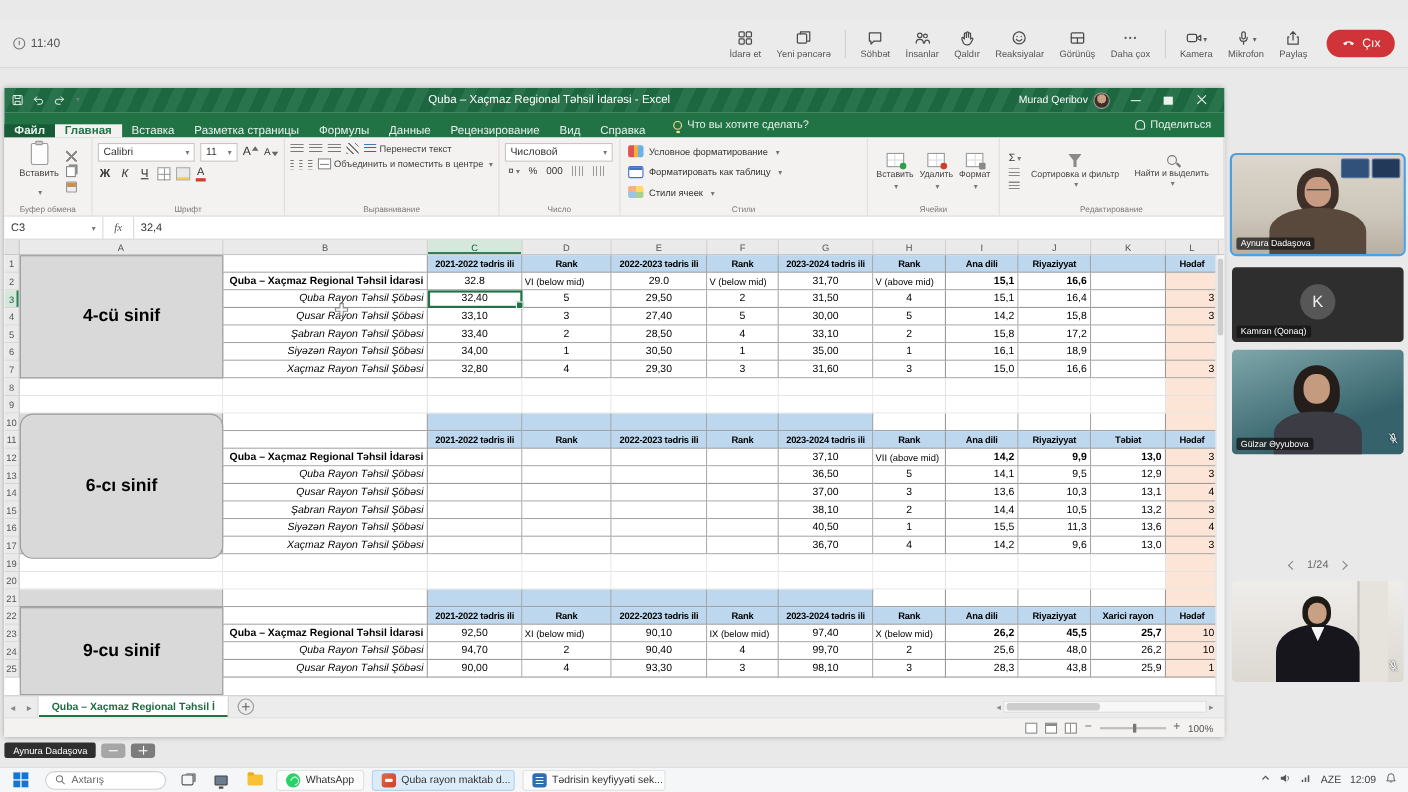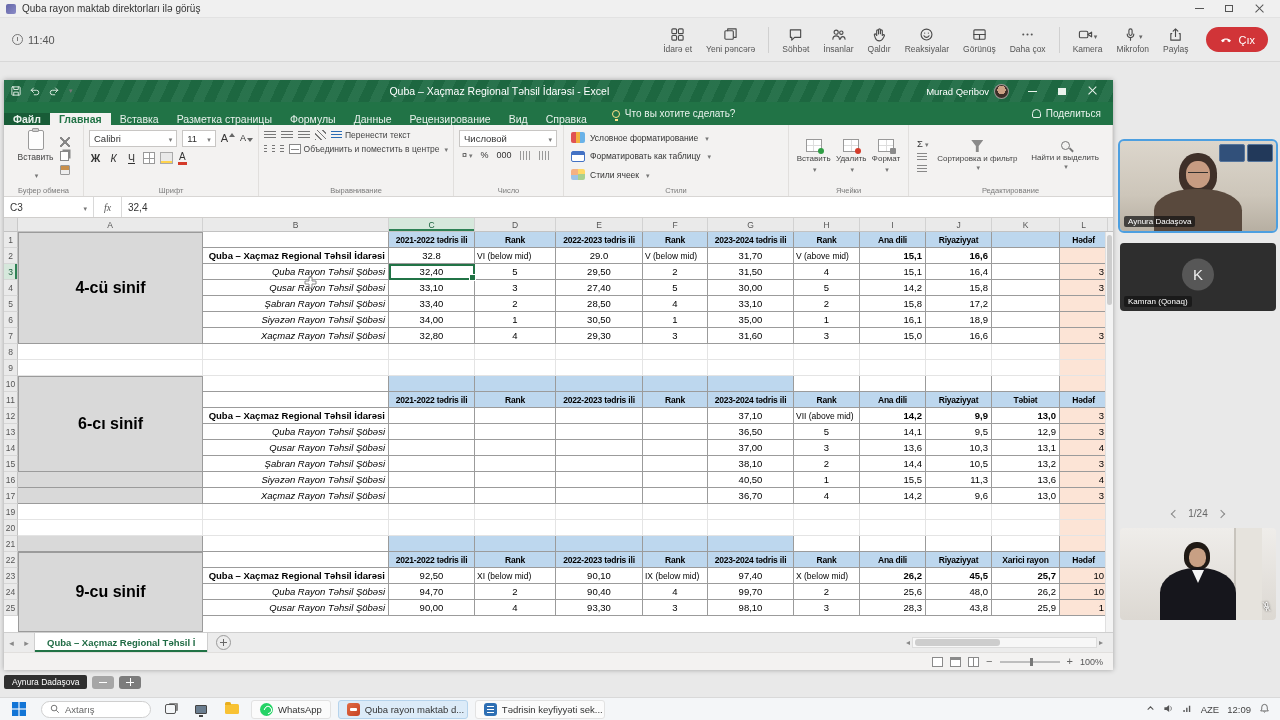--- a/index.html
+++ b/index.html
@@ -237,36 +237,20 @@
   .ai-tedris{background:#2e6fb4;}
   .ai-tedris::after{content:"";position:absolute;left:3px;top:3px;width:7px;height:7px;background:repeating-linear-gradient(to bottom,#fff 0 1px,transparent 1px 3px);}
   .tray{margin-left:auto;display:flex;align-items:center;gap:8px;padding-right:6px;color:#444;}
   .tray .lang,.tray .time{font-size:9.5px;}
 </style>
 </head>
 <body>
 
 <div id="screen">
 
-  <div id="titlebar">
-    <span class="win-ico"></span>
-    <span class="win-title">Quba rayon maktab direktorları ilə görüş</span>
-    <div class="win-controls">
-      <span class="wc min">
-          <i></i>
-        </span>
-      <span class="wc max">
-          <i></i>
-        </span>
-      <span class="wc cls">
-          <i></i>
-          <b></b>
-        </span>
-    </div>
-  </div>
 
   <div id="mtoolbar">
     <div class="timer">
       <span class="clock-ico"></span>
       <span>11:40</span>
     </div>
     <div id="tb-buttons">
         <div class="tb-btn">
           <div class="tb-icon">
             <svg width="15" height="15" viewBox="0 0 16 16" fill="none" stroke="#4a4a4a" stroke-width="1.2" stroke-linecap="round" stroke-linejoin="round">
@@ -1000,21 +984,21 @@
         </div>
       <div class="vscroll">
           <div class="vthumb"></div>
         </div>
       <div class="xl-cursor" style="left:300px;top:57px">
         <svg width="13" height="13" viewBox="0 0 13 13">
             <path d="M5 1h3v4h4v3H8v4H5V8H1V5h4z" fill="#fff" stroke="#8a8a8a" stroke-width="1"></path>
           </svg>
       </div>
     <div class="grade-merge" style="top: 14px; height: 112px;">4-cü sinif</div>
-        <div class="grade-merge" style="top: 158px; height: 96px;">6-cı sinif</div>
+        <div class="grade-merge" style="top: 158px; height: 132px; border-radius: 12px;">6-cı sinif</div>
         <div class="grade-merge" style="top: 334px; height: 80px;">9-cu sinif</div>
         <div class="selbox" style="left: 385px; top: 46px; width: 86px; height: 16px;"></div>
       </div>
 
     <div class="xl-sheetbar">
       <span class="snav">◂</span>
       <span class="snav">▸</span>
       <div class="sheet-tab">Quba – Xaçmaz Regional Təhsil İ</div>
       <span class="addsheet"></span>
       <div class="hscroll">
@@ -1051,20 +1035,30 @@
         <div class="ps-body"></div>
         <div class="pip">
           <span class="pp1"></span>
           <span class="pp2"></span>
         </div>
         <div class="pname">Aynura Dadaşova</div>
       </div>
       <div class="tile bg-kamran" style="top: 181px; height: 68px;">
         <div class="avatar-k">K</div>
         <div class="pname">Kamran (Qonaq)</div>
+      </div>
+      <div class="tile bg-gulzar" style="top: 256px; height: 95px;">
+        <div class="ps-head"></div>
+        <div class="ps-face"></div>
+        <div class="ps-body"></div>
+        <div class="pname">Gülzar Əyyubova</div>
+        <div class="pmic"><svg width="11" height="11" viewBox="0 0 16 16" fill="none" stroke="#fff" stroke-width="1.2" stroke-linecap="round" stroke-linejoin="round">
+            <rect x="6.3" y="2" width="3.4" height="7" rx="1.7"></rect>
+            <path d="M4.5 7.5c0 2.3 1.5 3.8 3.5 3.8s3.5-1.5 3.5-3.8M8 11.3V14M3 2l10 12"></path>
+          </svg></div>
       </div>
       <div class="tile bg-man" style="top: 466px; height: 92px;">
         <div class="door"></div>
         <div class="ps-head"></div>
         <div class="ps-face"></div>
         <div class="ps-body"></div>
         <div class="shirt"></div>
         <div class="pmic"><svg width="11" height="11" viewBox="0 0 16 16" fill="none" stroke="#fff" stroke-width="1.2" stroke-linecap="round" stroke-linejoin="round">
             <rect x="6.3" y="2" width="3.4" height="7" rx="1.7"></rect>
             <path d="M4.5 7.5c0 2.3 1.5 3.8 3.5 3.8s3.5-1.5 3.5-3.8M8 11.3V14M3 2l10 12"></path>

